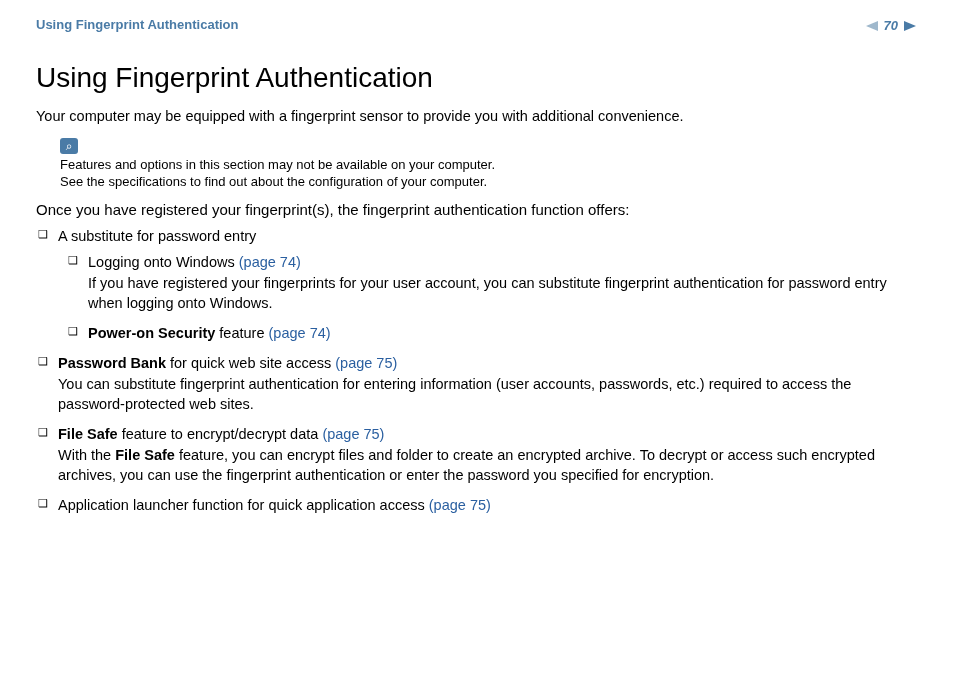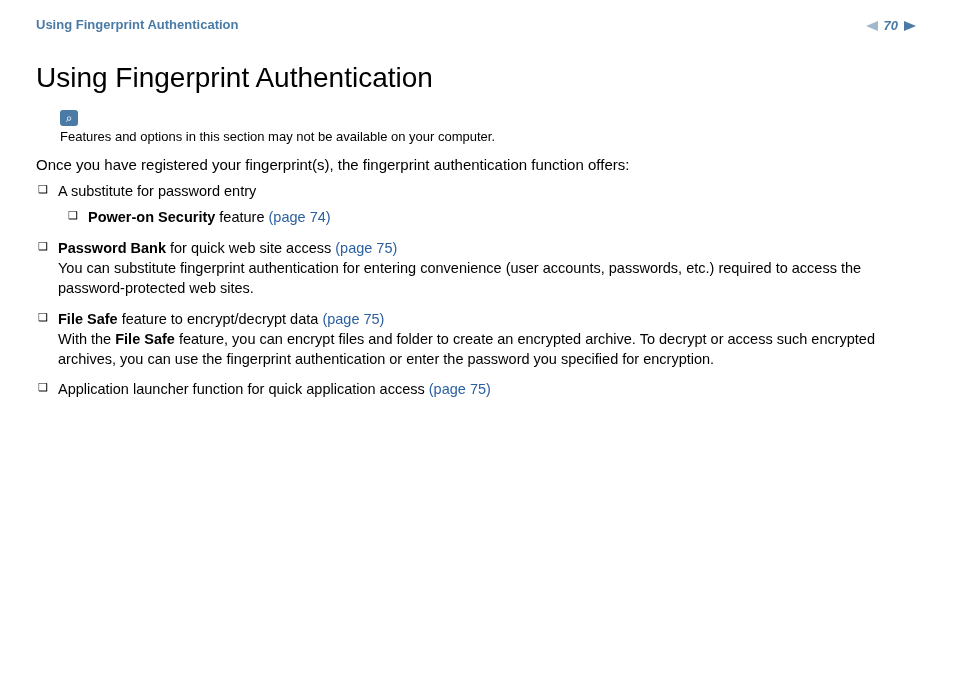--- a/index.html
+++ b/index.html
@@ -138,40 +138,46 @@
       <span class="nav-arrow">
         <svg width="14" height="12" viewBox="0 0 14 12">
             <polygon points="0,1 0,11 12,6" fill="#4a7ba6"></polygon>
           </svg>
       </span>
     </div>
   </div>
 
   <h1 class="title">Using Fingerprint Authentication</h1>
 
+  <p class="intro">Your computer may be equipped with a fingerprint sensor to provide you with additional convenience.</p>
 
   <div class="info-box">
     <div class="info-icon">⌕</div>
     <div class="info-text">Features and options in this section may not be available on your computer.</div>
+    <div class="info-text">See the specifications to find out about the configuration of your computer.</div>
   </div>
 
   <p class="lead">Once you have registered your fingerprint(s), the fingerprint authentication function offers:</p>
 
   <ul class="list-level-1">
     <li class="list-item">
       <span>A substitute for password entry</span>
       <ul class="list-level-2">
         <li class="list-item">
+          <span>Logging onto Windows </span><span class="link">(page 74)</span>
+          <span class="item-body">If you have registered your fingerprints for your user account, you can substitute fingerprint authentication for password entry when logging onto Windows.</span>
+        </li>
+        <li class="list-item">
           <span class="bold">Power-on Security</span><span> feature </span><span class="link">(page 74)</span>
         </li>
       </ul>
     </li>
     <li class="list-item">
       <span class="bold">Password Bank</span><span> for quick web site access </span><span class="link">(page 75)</span>
-      <span class="item-body">You can substitute fingerprint authentication for entering convenience (user accounts, passwords, etc.) required to access the password-protected web sites.</span>
+      <span class="item-body">You can substitute fingerprint authentication for entering information (user accounts, passwords, etc.) required to access the password-protected web sites.</span>
     </li>
     <li class="list-item">
       <span class="bold">File Safe</span><span> feature to encrypt/decrypt data </span><span class="link">(page 75)</span>
       <span class="item-body">
         <span>With the </span><span class="bold">File Safe</span><span> feature, you can encrypt files and folder to create an encrypted archive. To decrypt or access such encrypted archives, you can use the fingerprint authentication or enter the password you specified for encryption.</span>
       </span>
     </li>
     <li class="list-item">
       <span>Application launcher function for quick application access </span><span class="link">(page 75)</span>
     </li>

